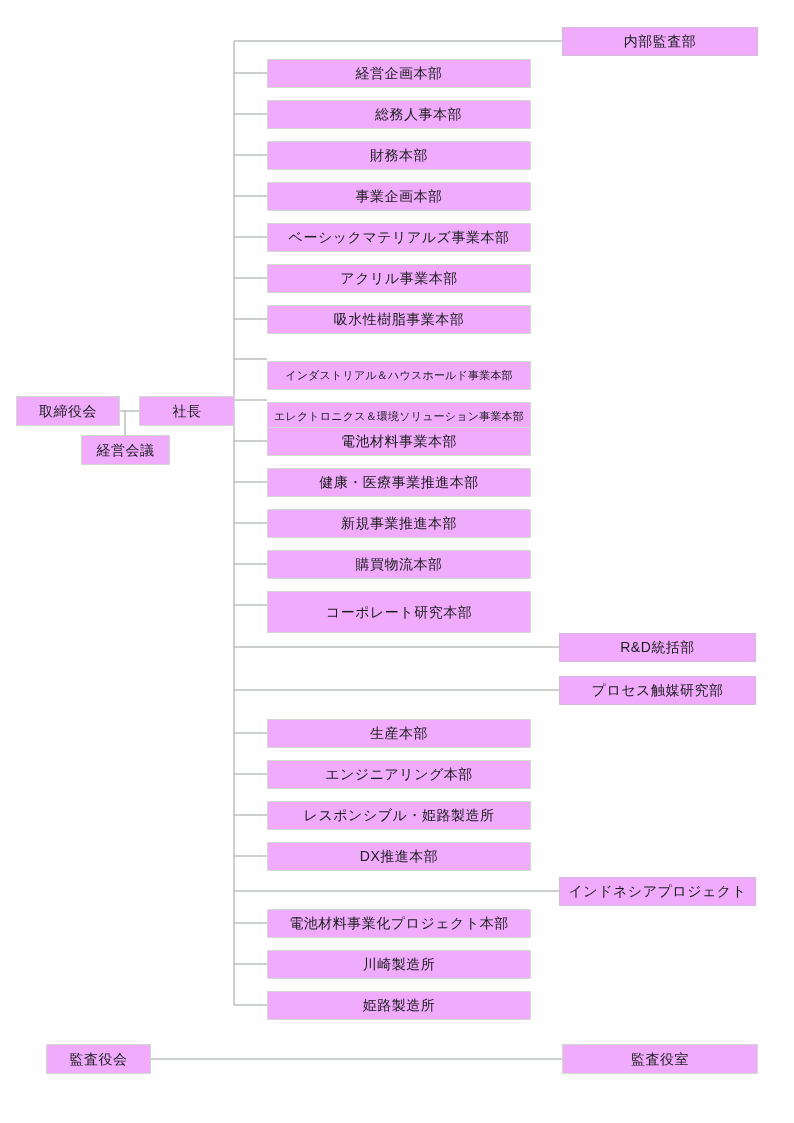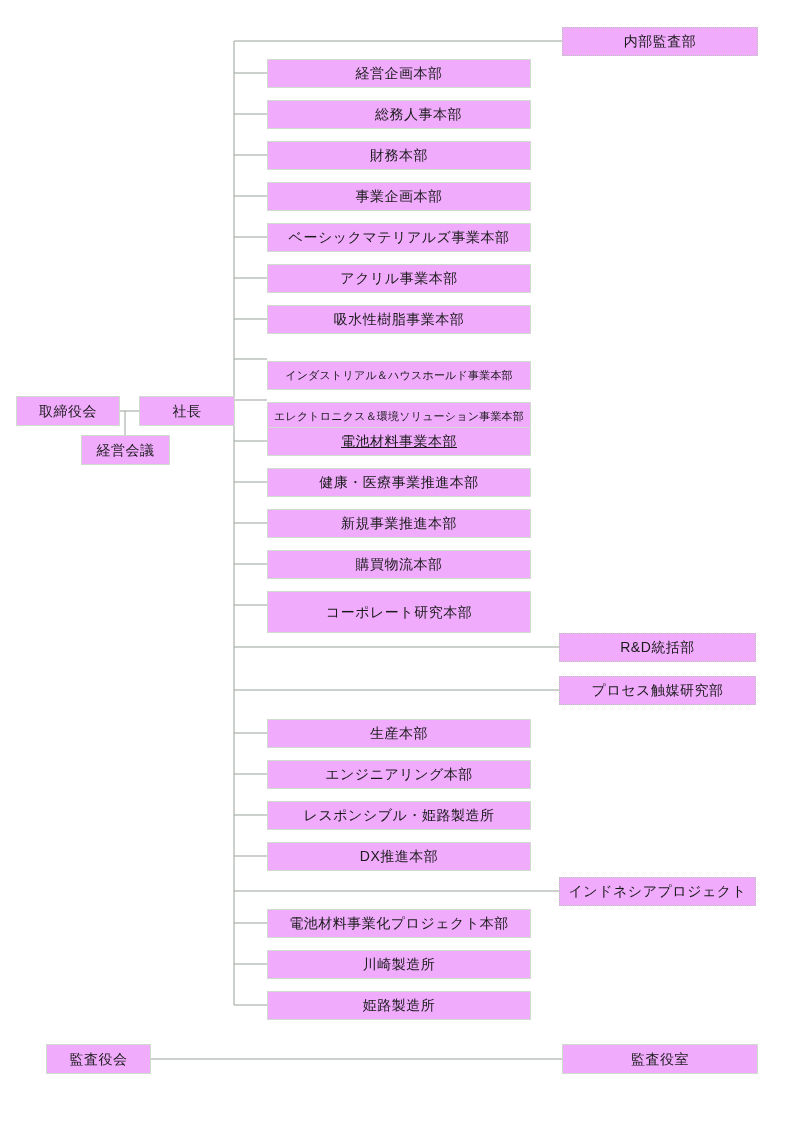--- a/index.html
+++ b/index.html
@@ -114,21 +114,21 @@
 
   <div class="node" style="left:267px; top:59px; width:264px; height:29px;">経営企画本部</div>
   <div class="node" style="left:267px; top:100px; width:264px; height:29px;padding-left:43px;">総務人事本部</div>
   <div class="node" style="left:267px; top:141px; width:264px; height:29px;">財務本部</div>
   <div class="node" style="left:267px; top:182px; width:264px; height:29px;">事業企画本部</div>
   <div class="node" style="left:267px; top:223px; width:264px; height:29px;">ベーシックマテリアルズ事業本部</div>
   <div class="node" style="left:267px; top:264px; width:264px; height:29px;">アクリル事業本部</div>
   <div class="node" style="left:267px; top:305px; width:264px; height:29px;">吸水性樹脂事業本部</div>
   <div class="node small" style="left:267px; top:345px; width:264px; height:29px;">インダストリアル＆ハウスホールド事業本部</div>
   <div class="node small" style="left:267px; top:386px; width:264px; height:29px;">エレクトロニクス＆環境ソリューション事業本部</div>
-  <div class="node" style="left:267px; top:427px; width:264px; height:29px;text-decoration:underline;">電池材料事業本部</div>
+  <div class="node" style="left:267px; top:427px; width:264px; height:29px;">電池材料事業本部</div>
   <div class="node" style="left:267px; top:468px; width:264px; height:29px;">健康・医療事業推進本部</div>
   <div class="node" style="left:267px; top:509px; width:264px; height:29px;">新規事業推進本部</div>
   <div class="node" style="left:267px; top:550px; width:264px; height:29px;">購買物流本部</div>
   <div class="node" style="left:267px; top:591px; width:264px; height:42px;">コーポレート研究本部</div>
 
   <div class="node dotted" style="left:559px; top:633px; width:197px; height:29px;">R&amp;D統括部</div>
   <div class="node dotted" style="left:559px; top:676px; width:197px; height:29px;">プロセス触媒研究部</div>
 
   <div class="node" style="left:267px; top:719px; width:264px; height:29px;">生産本部</div>
   <div class="node" style="left:267px; top:760px; width:264px; height:29px;">エンジニアリング本部</div>

